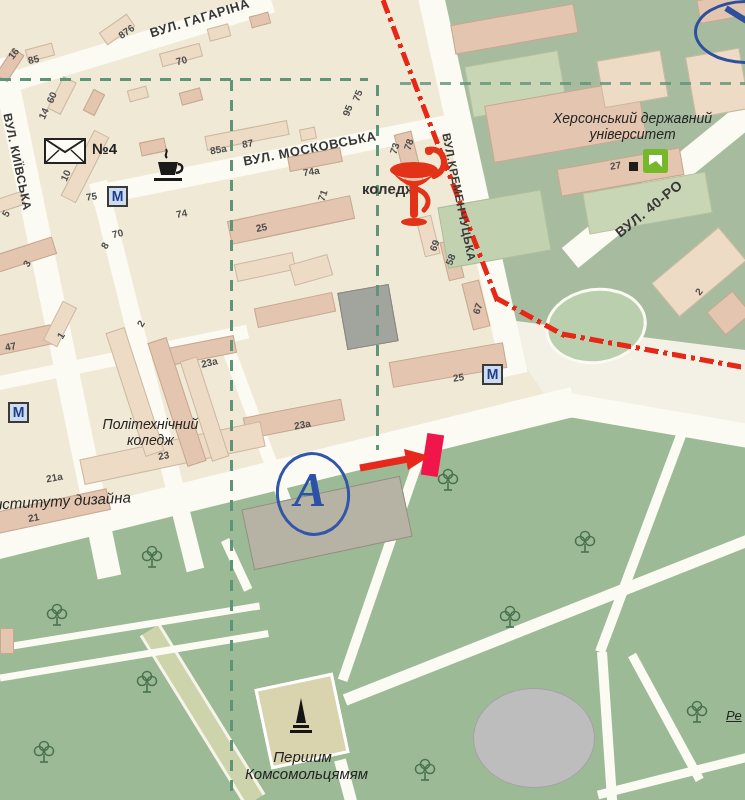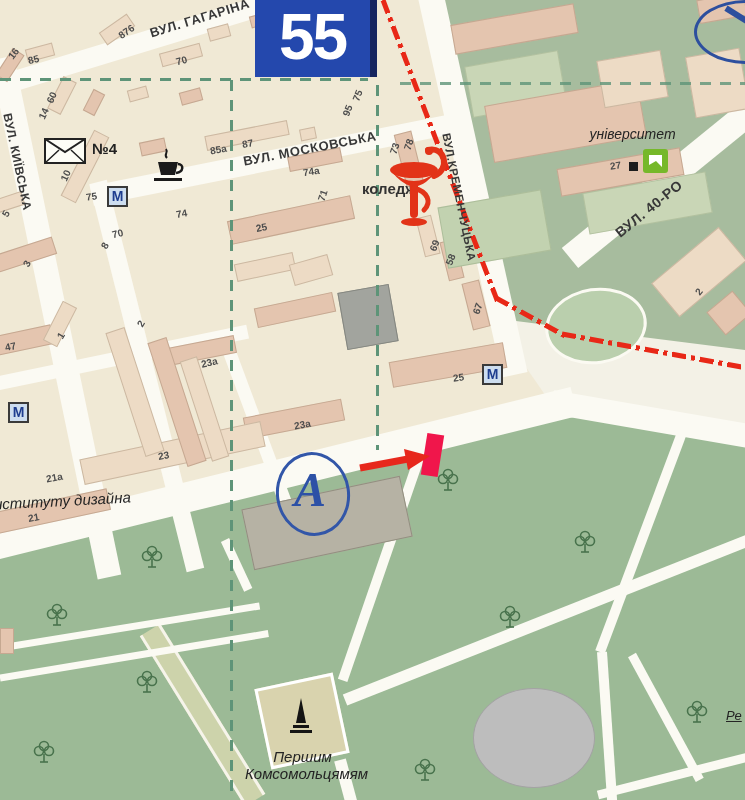--- a/index.html
+++ b/index.html
@@ -128,31 +128,34 @@
 
   <div class="gdash-h" style="left:0;top:78px;width:368px;"></div>
   <div class="gdash-h" style="left:400px;top:82px;width:345px;opacity:.8;"></div>
   <div class="gdash-v" style="left:230px;top:80px;height:715px;"></div>
   <div class="gdash-v" style="left:376px;top:85px;height:365px;"></div>
 
   <div class="rdash" style="left:383px;top:0;width:323px;transform:translateY(-50%) rotate(69.2deg);"></div>
   <div class="rdash" style="left:496px;top:298px;width:79px;transform:translateY(-50%) rotate(28.8deg);"></div>
   <div class="rdash" style="left:562px;top:334px;width:191px;transform:translateY(-50%) rotate(10.4deg);"></div>
 
-  <div class="sign55">55</div>
 
   <div class="street" style="left:148px;top:26px;transform:rotate(-17deg);">ВУЛ. ГАГАРІНА</div>
   <div class="street" style="left:14px;top:112px;transform:rotate(78deg);font-size:12px;">ВУЛ. КИЇВСЬКА</div>
   <div class="street" style="left:242px;top:154px;transform:rotate(-11deg);">ВУЛ. МОСКОВСЬКА</div>
   <div class="street" style="left:452px;top:132px;transform:rotate(78.5deg);font-size:11.5px;">ВУЛ.КРЕМЕНЧУЦЬКА</div>
   <div class="street" style="left:612px;top:228px;transform:rotate(-39deg);font-size:14px;">ВУЛ. 40-РО</div>
 
   <div class="poi" style="left:520px;top:110px;width:225px;font-size:14px;">
-    <br>
+    <span style="position:static;">Херсонський державний</span><br>
     <span style="position:static;">університет</span>
+  </div>
+  <div class="poi" style="left:78px;top:416px;width:145px;">
+    <span style="position:static;">Політехнічний</span><br>
+    <span style="position:static;">коледж</span>
   </div>
   <div class="poi" style="left:-6px;top:492px;font-size:15px;transform:rotate(-3deg);">нституту дизайна</div>
   <div class="poi" style="left:200px;top:748px;width:205px;font-size:15px;">
     <span style="position:static;">Першим</span><br>
     <span style="position:static;margin-left:8px;">Комсомольцямям</span>
   </div>
   <div class="poi" style="left:726px;top:708px;font-size:13px;text-decoration:underline;">Ре</div>
   <div style="left:362px;top:180px;font-size:15px;font-weight:600;color:#333;">коледж</div>
   <div style="left:92px;top:140px;font-size:15px;font-weight:600;color:#222;">№4</div>
 

